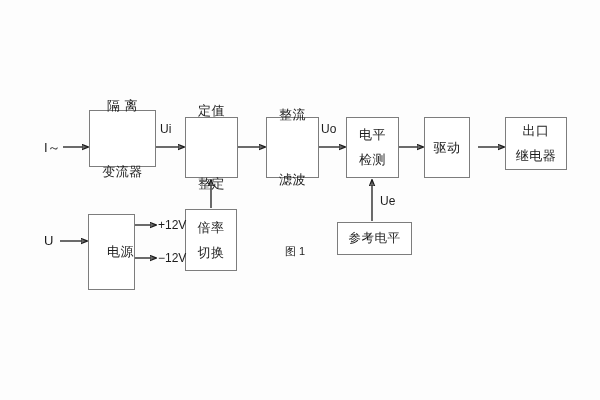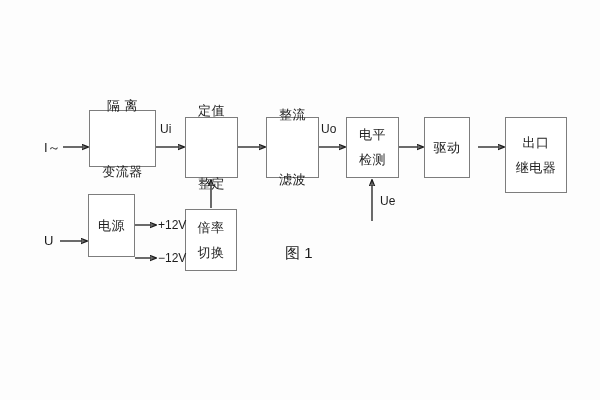--- a/index.html
+++ b/index.html
@@ -50,21 +50,21 @@
     position: absolute;
     font-size: 12px;
     color: #1c1c1c;
     white-space: nowrap;
   }
   .sig-label.big {
     font-size: 13px;
   }
   .caption {
     position: absolute;
-    font-size: 15px;
+    font-size: 11px;
     color: #1c1c1c;
     white-space: nowrap;
   }
   svg.wires {
     position: absolute;
     left: 0;
     top: 0;
     width: 600px;
     height: 400px;
     pointer-events: none;
@@ -127,34 +127,37 @@
 
   <div class="block" style="left:346px; top:117px; width:53px; height:61px;">
     <span class="line">电平</span>
     <span class="line">检测</span>
   </div>
 
   <div class="block single" style="left:424px; top:117px; width:46px; height:61px;">
     <span class="line">驱动</span>
   </div>
 
-  <div class="block" style="left:505px; top:117px; width:62px; height:76px;">
+  <div class="block" style="left:505px; top:117px; width:62px; height:53px;">
     <span class="line">出口</span>
     <span class="line">继电器</span>
   </div>
 
-  <div class="block single" style="left:88px; top:194px; width:47px; height:63px;">
+  <div class="block single" style="left:88px; top:214px; width:47px; height:76px;align-items:flex-end;">
     <span class="line">电源</span>
   </div>
 
   <div class="block" style="left:185px; top:209px; width:52px; height:62px;">
     <span class="line">倍率</span>
     <span class="line">切换</span>
   </div>
 
+  <div class="block single wide" style="left:337px; top:222px; width:75px; height:33px;">
+    <span class="line">参考电平</span>
+  </div>
 
   <div class="sig-label big" style="left:44px; top:139px;">I～</div>
 
   <div class="sig-label big" style="left:44px; top:233px;">U</div>
 
   <div class="sig-label" style="left:160px; top:122px;">Ui</div>
 
   <div class="sig-label" style="left:321px; top:122px;">Uo</div>
 
   <div class="sig-label" style="left:380px; top:194px;">Ue</div>

